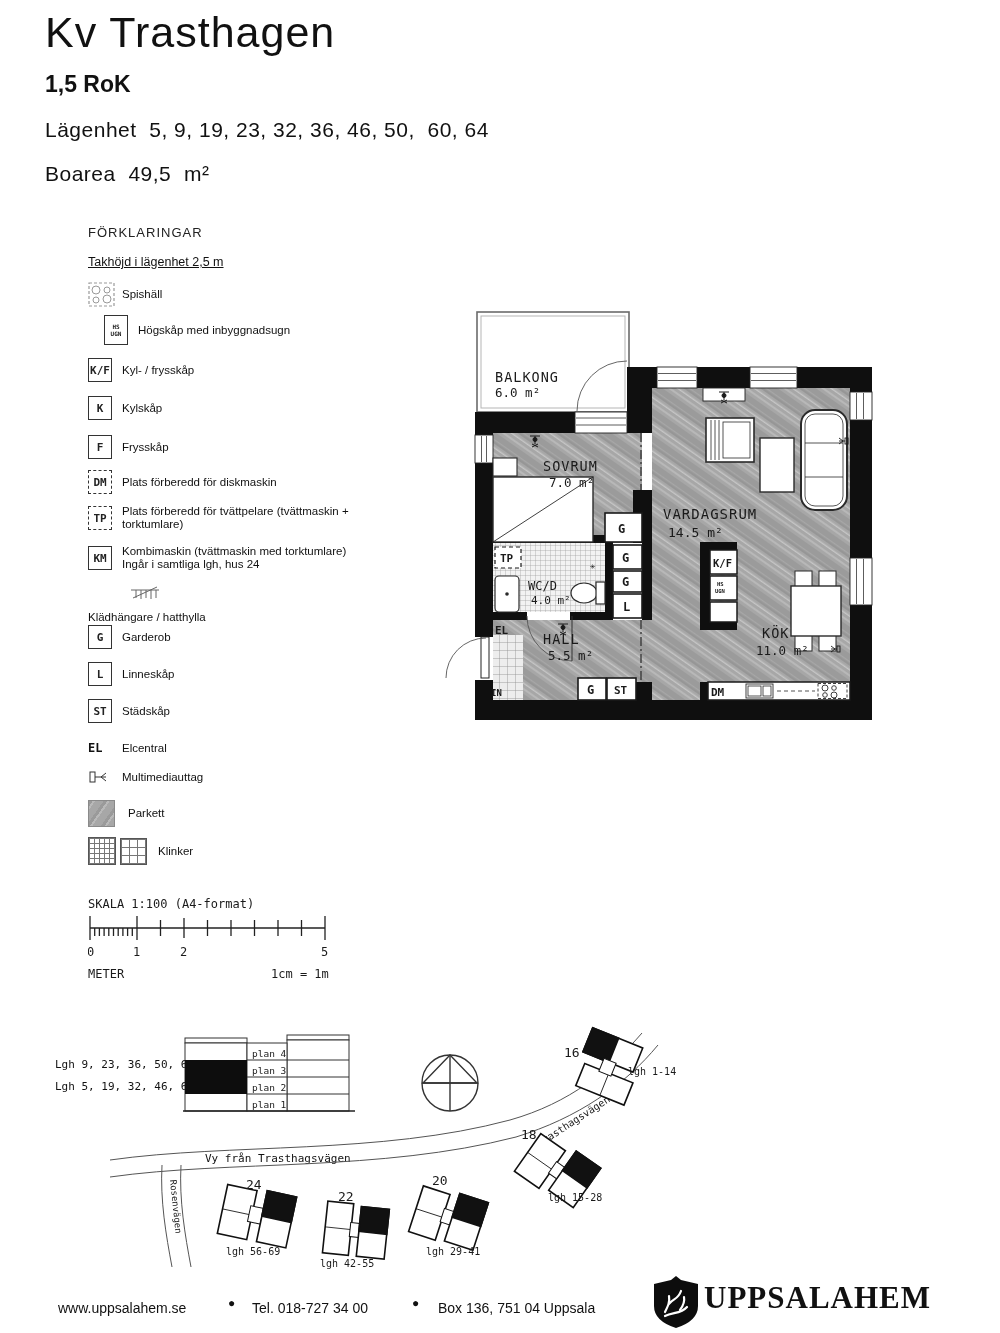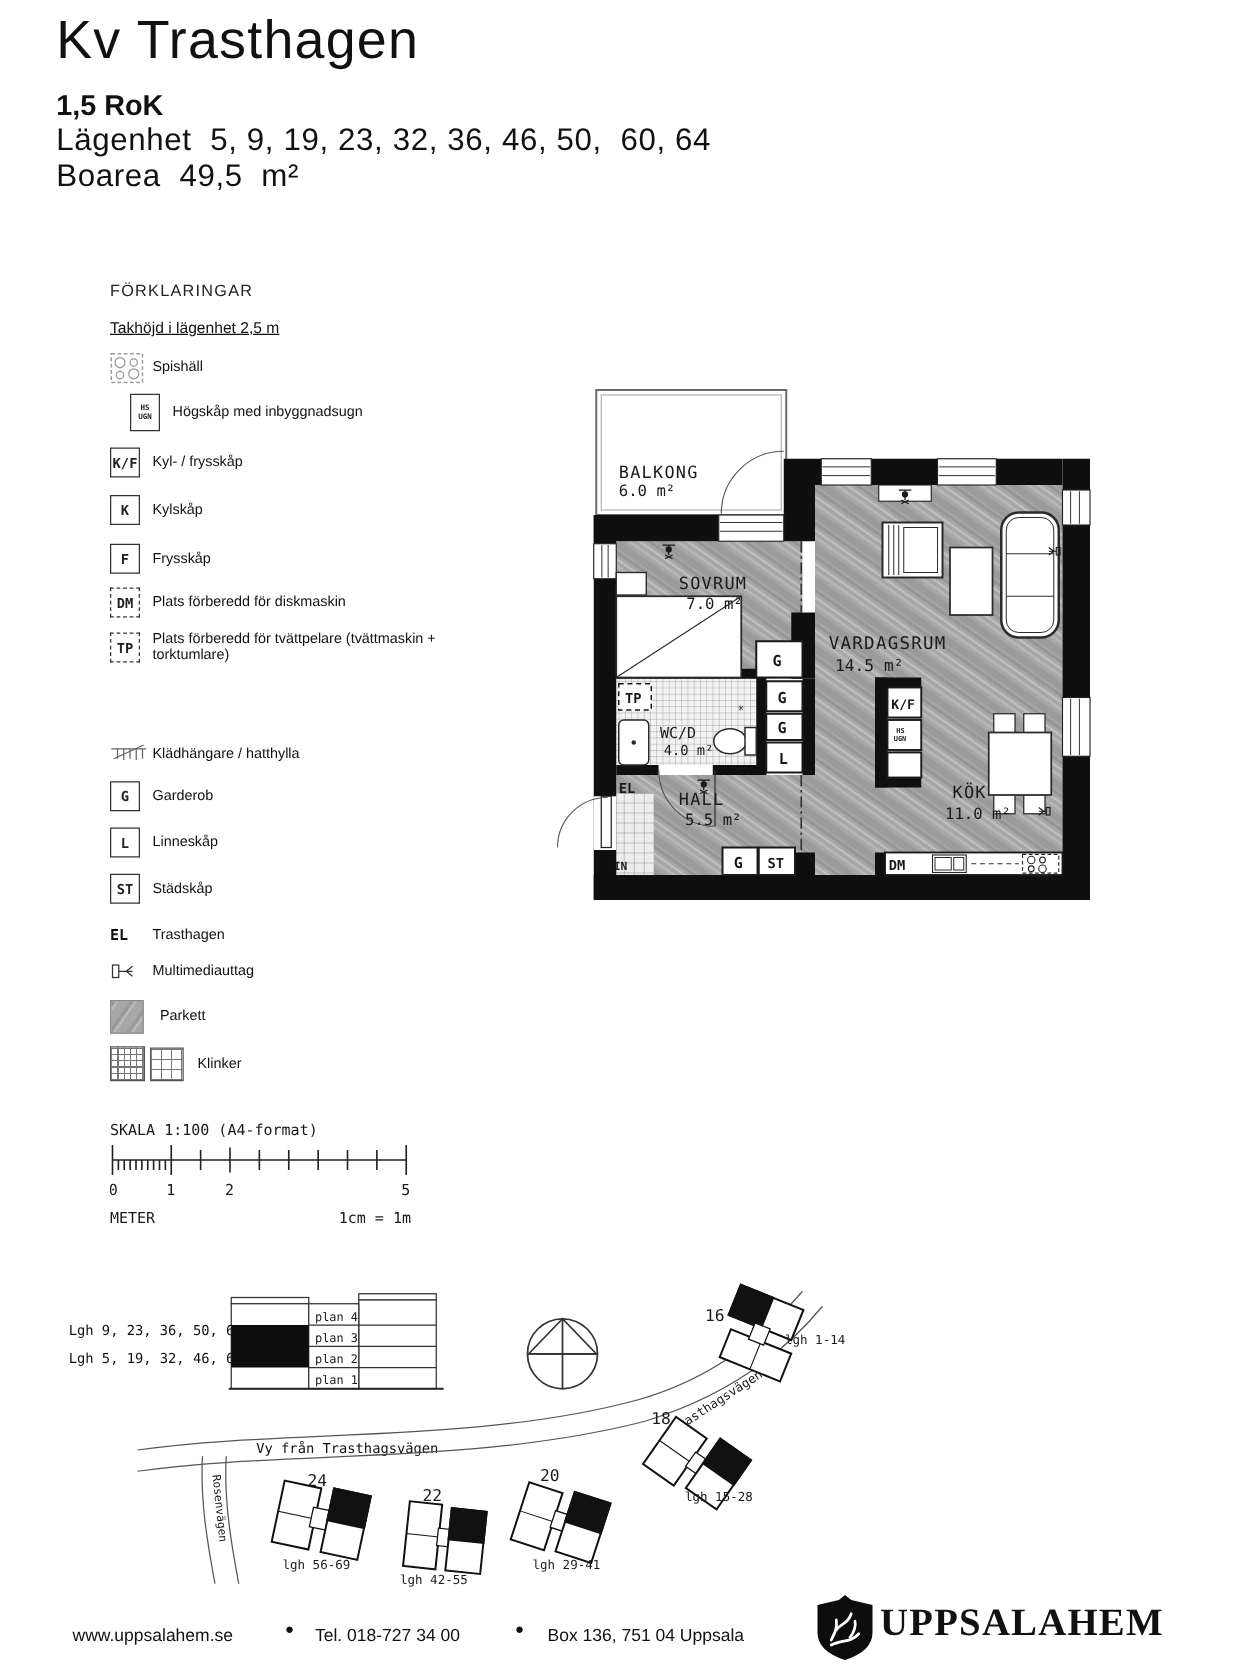--- a/index.html
+++ b/index.html
@@ -1,21 +1,21 @@
 <!DOCTYPE html>
 <html><head>
 <meta charset="utf-8">
 <style>
   html,body{margin:0;padding:0;background:#fff;}
   body{width:1000px;height:1333px;position:relative;font-family:"Liberation Sans",sans-serif;color:#111;overflow:hidden;}
   .abs{position:absolute;}
   
   .title{font-size:43px;letter-spacing:1px;font-weight:400;white-space:pre;}
   .subtitle{font-size:23px;font-weight:bold;margin-top:14px;white-space:pre;}
-  .hline{font-size:25px;margin-top:0;white-space:pre;letter-spacing:.5px;}
+  .hline{font-size:21px;margin-top:20px;white-space:pre;letter-spacing:.5px;}
   
   .legend-head{font-size:13px;letter-spacing:1px;color:#222;}
   .legend-note{font-size:12.5px;}
   .lrow{position:absolute;left:0;display:flex;align-items:center;}
   .lrow .txt{font-size:11.5px;line-height:13px;max-width:235px;}
   .iconslot{width:34px;flex:0 0 34px;display:flex;align-items:center;}
   .lbox{width:24px;height:24px;border:1.6px solid #333;background:#fff;display:flex;align-items:center;justify-content:center;
         font-family:"DejaVu Sans Mono",monospace;font-size:11px;font-weight:bold;color:#222;box-sizing:border-box;}
   .lbox.dashed{border-style:dashed;}
   .lbox.tall{height:30px;flex-direction:column;font-size:6px;line-height:7px;}
@@ -100,22 +100,28 @@
     <span class="txt">Plats förberedd för diskmaskin</span>
   </div>
 
   <div class="lrow" style="top:280px;">
     <span class="iconslot">
         <span class="lbox dashed">TP</span>
       </span>
     <span class="txt">Plats förberedd för tvättpelare (tvättmaskin + torktumlare)</span>
   </div>
 
-
-  <div class="lrow" style="top:368px;">
+  <div class="lrow" style="top:320px;">
+    <span class="iconslot">
+        <span class="lbox">KM</span>
+      </span>
+    <span class="txt">Kombimaskin (tvättmaskin med torktumlare) Ingår i samtliga lgh, hus 24</span>
+  </div>
+
+  <div class="lrow" style="top:352px;flex-direction:column;">
     <span class="iconslot">
       <svg width="30" height="20">
           <path d="M1,6 H29" stroke="#666" fill="none"></path>
       <path d="M6,6 v8 M11,6 v9 M16,6 v8 M21,6 v9 M26,6 v8" stroke="#666" fill="none"></path>
       <path d="M3,14 L27,3" stroke="#666" fill="none"></path>
         </svg>
       </span>
     <span class="txt">Klädhängare / hatthylla</span>
   </div>
 
@@ -137,21 +143,21 @@
     <span class="iconslot">
         <span class="lbox">ST</span>
       </span>
     <span class="txt">Städskåp</span>
   </div>
 
   <div class="lrow" style="top:516px;">
     <span class="iconslot mono" style="font-size:12px;font-weight:bold;">
         <span>EL</span>
       </span>
-    <span class="txt">Trasthagen</span>
+    <span class="txt">Elcentral</span>
   </div>
 
   <div class="lrow" style="top:545px;">
     <span class="iconslot">
       <svg width="26" height="14">
           <rect x="2" y="2" width="5" height="10" fill="none" stroke="#333"></rect>
       <path d="M7,7 H18 M18,3 L13,7 L18,11" stroke="#333" fill="none"></path>
         </svg>
       </span>
     <span class="txt">Multimediauttag</span>

